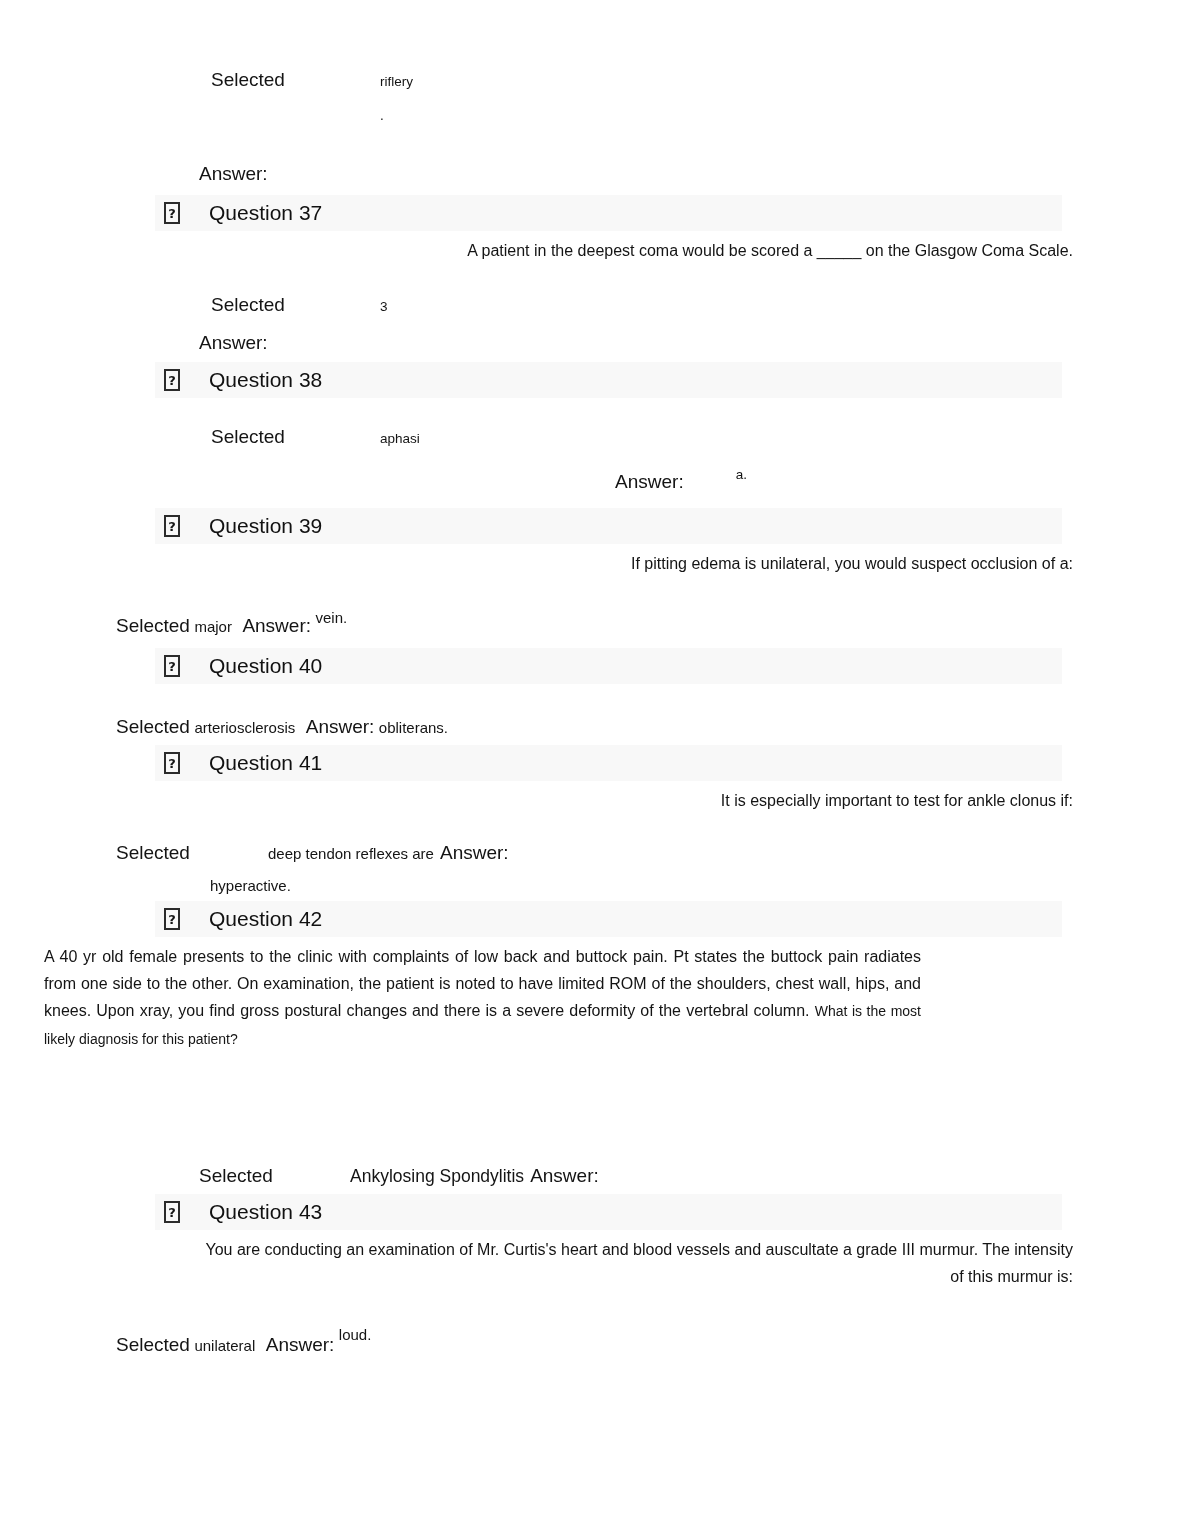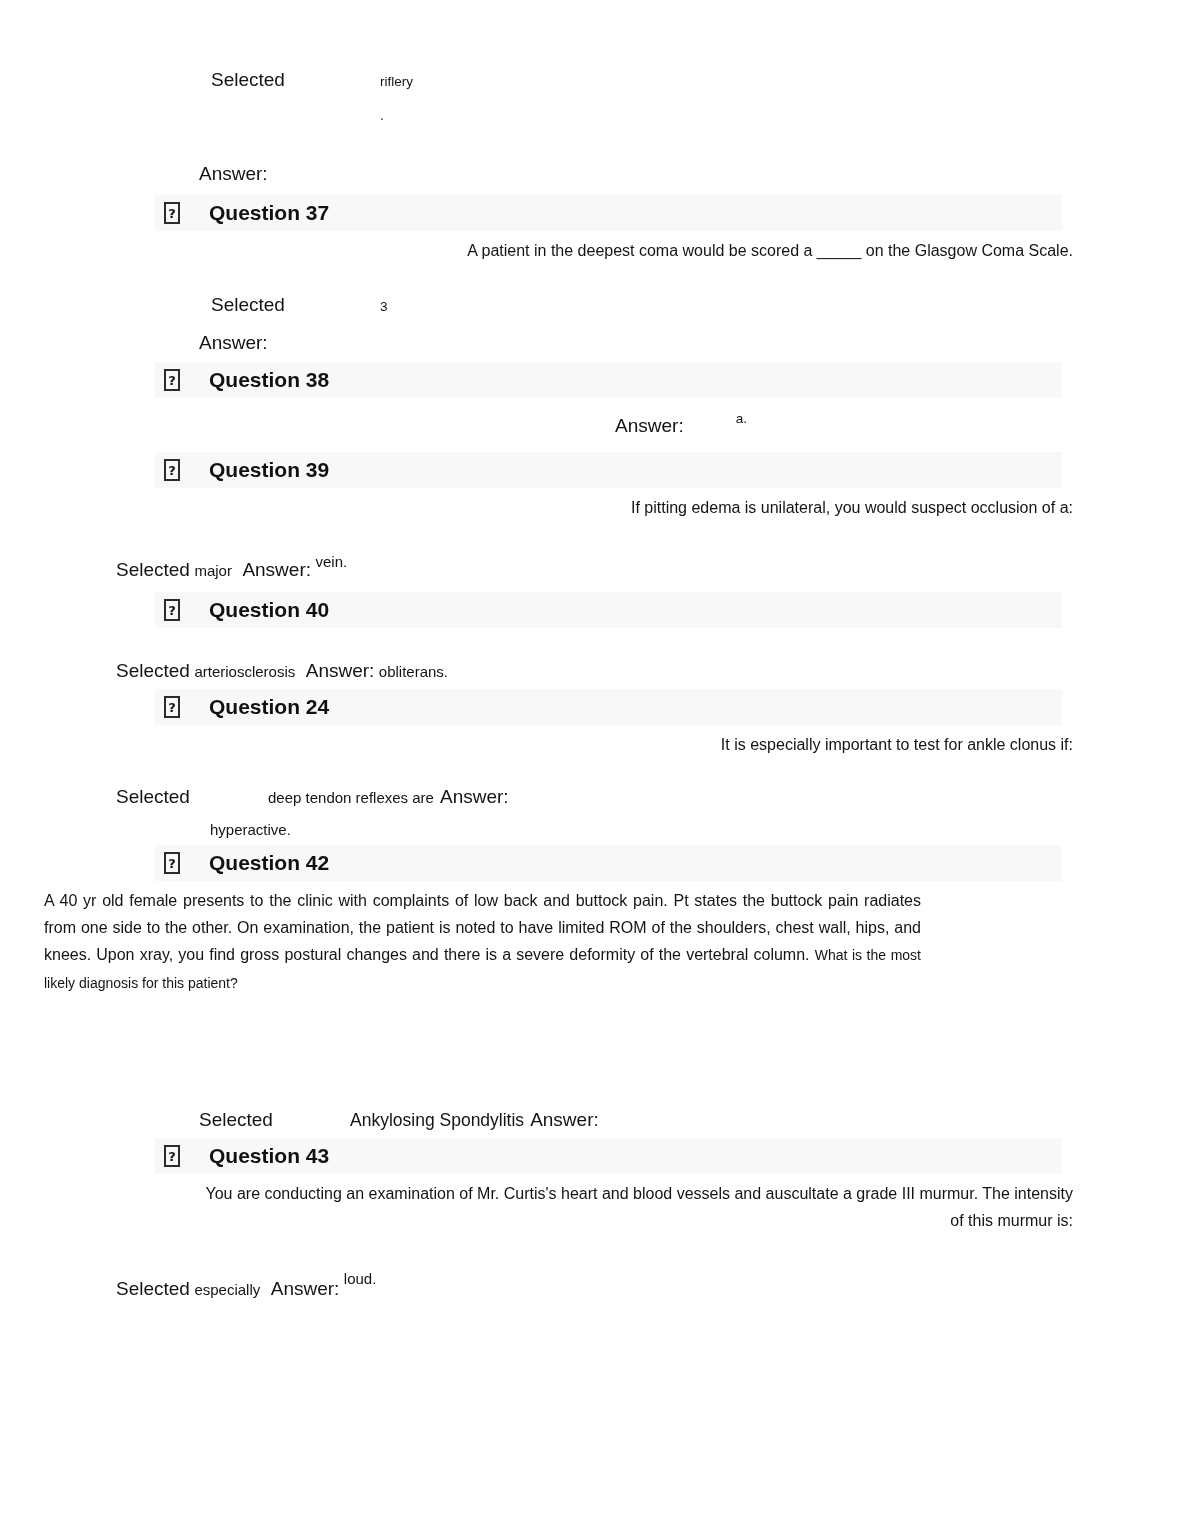--- a/index.html
+++ b/index.html
@@ -30,21 +30,21 @@
     align-items:center;
     justify-content:center;
     font-size:13px;
     font-weight:600;
     font-family:"DejaVu Sans", sans-serif;
     flex:0 0 auto;
   }
   .qtitle {
     margin-left:29px;
     font-size:21px;
-    font-weight:bold;
+    font-weight:normal;
     color:#111;
   }
 
   .prompt {
     margin-left:196px;
     width:877px;
     font-size:16px;
     line-height:27px;
     text-align:right;
   }
@@ -102,20 +102,23 @@
       <span class="t-lbl w169">Selected</span><span class="t-sm">3</span>
     </div>
     <div class="row ml199 t-lbl mt6">Answer:</div>
   </section>
 
   <section>
     <header class="qband mt4">
       <span class="qicon">?</span>
       <h2 class="qtitle">Question 38</h2>
     </header>
+    <div class="row ml211 mt24">
+      <span class="t-lbl w169">Selected</span><span class="t-sm">aphasi</span>
+    </div>
     <div class="row ml205 mt6">
       <span class="t-lbl w173">Answer:</span><span class="t-sm sup9">a.</span>
     </div>
   </section>
 
   <section>
     <header class="qband mt10">
       <span class="qicon">?</span>
       <h2 class="qtitle">Question 39</h2>
     </header>
@@ -137,21 +140,21 @@
       <span class="t-lbl">Selected</span>
       <span class="t-md gap-r">arteriosclerosis</span>
       <span class="t-lbl">Answer:</span>
       <span class="t-md">obliterans.</span>
     </div>
   </section>
 
   <section>
     <header class="qband mt2">
       <span class="qicon">?</span>
-      <h2 class="qtitle">Question 24</h2>
+      <h2 class="qtitle">Question 41</h2>
     </header>
     <p class="prompt mt6">It is especially important to test for ankle clonus if:</p>
     <div class="row ml196 mt24">
       <span class="t-lbl w152">Selected</span><span class="t-md gap-r">deep tendon reflexes are</span><span class="t-lbl">Answer:</span>
     </div>
     <div class="row ml210 t-md mt2">hyperactive.</div>
   </section>
 
   <section>
     <header class="qband">
@@ -165,19 +168,19 @@
   </section>
 
   <section>
     <header class="qband mt2">
       <span class="qicon">?</span>
       <h2 class="qtitle">Question 43</h2>
     </header>
     <p class="prompt mt6">You are conducting an examination of Mr. Curtis's heart and blood vessels and auscultate a grade III murmur. The intensity of this murmur is:</p>
     <div class="row ml196 mt30">
       <span class="t-lbl">Selected</span>
-      <span class="t-md gap-r">especially</span>
+      <span class="t-md gap-r">unilateral</span>
       <span class="t-lbl">Answer:</span>
       <span class="t-md sup11">loud.</span>
     </div>
   </section>
 
 </div>
 
 </body></html>

